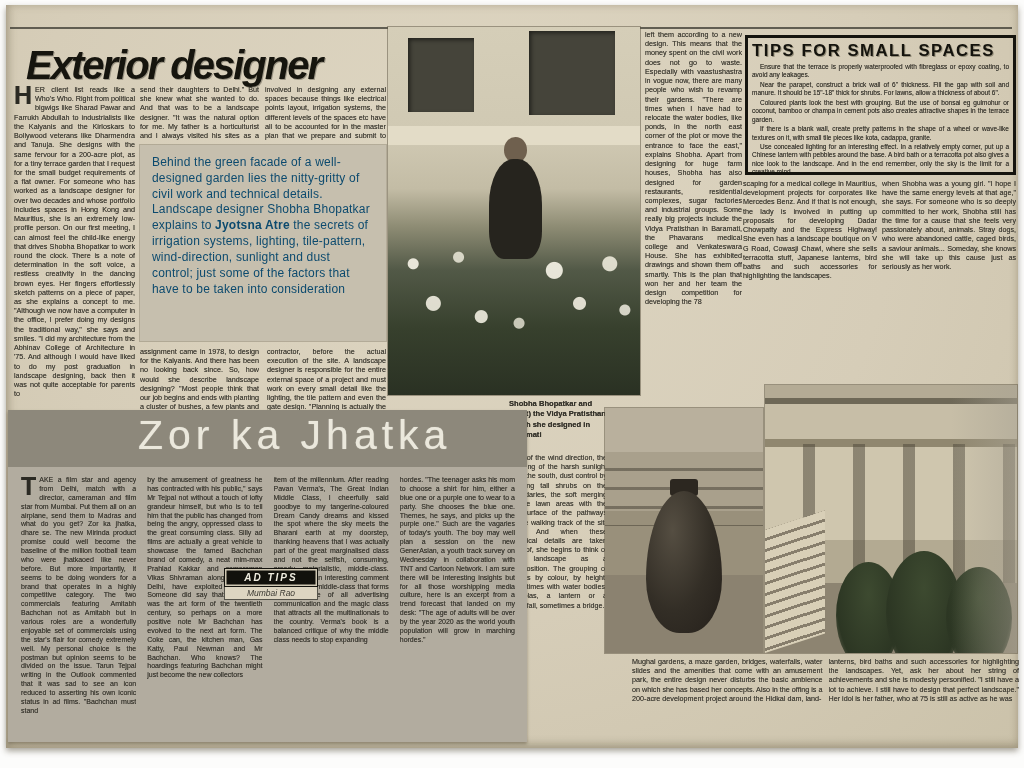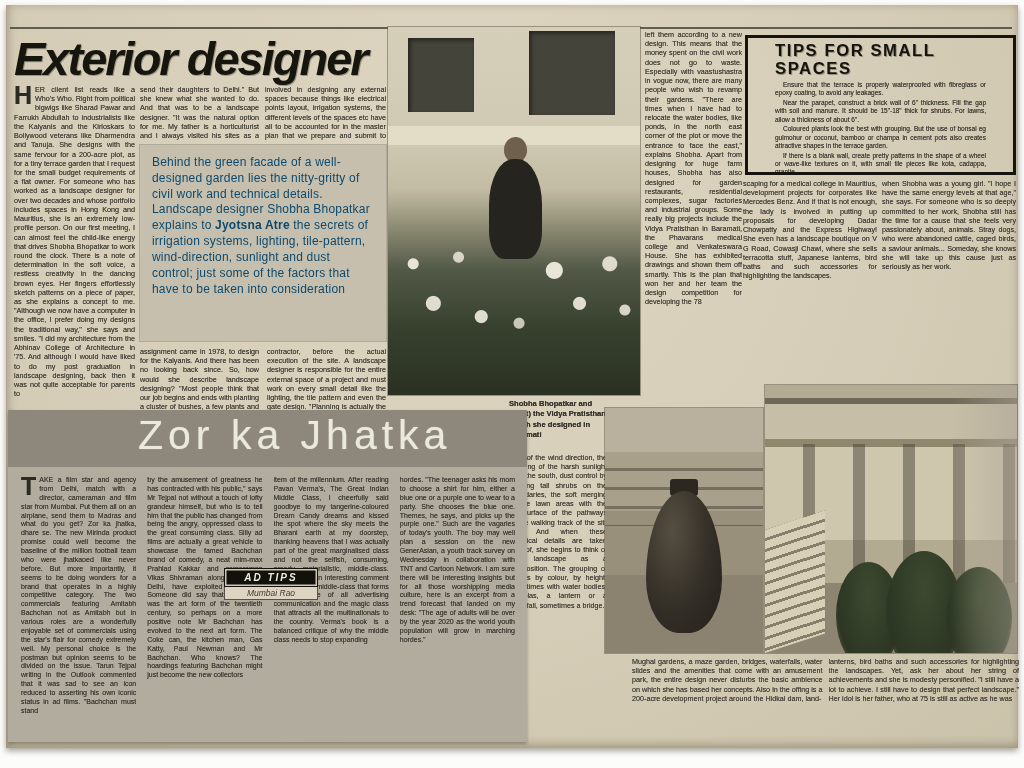--- a/index.html
+++ b/index.html
@@ -7,30 +7,30 @@
        font-family:"Liberation Sans",sans-serif}
   #paper{position:absolute;left:6px;top:5px;width:1012px;height:743px;
          background:radial-gradient(ellipse at 45% 25%, #ded6c2 0%, #d6cdb8 55%, #cbc2aa 100%);
          box-shadow:0 3px 6px rgba(60,50,30,.45), inset 3px 0 8px rgba(90,78,55,.22), inset 0 -4px 8px rgba(90,78,55,.28);}
   .abs{position:absolute}
   .txt{position:absolute;font-size:7.2px;line-height:1.28;color:#45433a;text-align:justify;
        text-shadow:0 0 .5px rgba(70,66,56,.85);overflow:hidden}
   .txt-z{font-size:7px;line-height:1.27;color:#3e3c34}
   .dropcap{float:left;font-size:25px;line-height:21px;font-weight:bold;color:#2b2a23;padding-right:3px}
   #top-rule{left:4px;top:22px;width:1002px;height:2px;background:#38372f;opacity:.75}
-  #headline{left:8px;top:26px;width:400px;margin:0;font-style:italic;font-weight:900;font-size:47px;
+  #headline{left:8px;top:26px;width:400px;margin:12px;font-style:italic;font-weight:900;font-size:40px;
             letter-spacing:-2px;color:#16150e;text-shadow:1px 1px 0 rgba(40,38,28,.35)}
   
   #quote{left:134px;top:140px;width:246px;height:196px;background:#c6bfae;padding:10px 12px;box-sizing:border-box;
          font-size:12px;line-height:1.32;color:#0c4a6e;letter-spacing:.2px;overflow:hidden;
          box-shadow:0 0 0 1px rgba(120,112,94,.4)}
   #quote b{font-weight:bold}
   
   #tips{left:739px;top:30px;width:271px;height:140px;border:3px solid #15140e;box-sizing:border-box;
-        padding:4px 27px;overflow:hidden}
+        padding:4px 4px;overflow:hidden}
   #tips h2{margin:0 0 3px 0;font-size:16px;font-weight:900;letter-spacing:1.5px;color:#14130d;
            text-shadow:1px 1px 0 #968f7a;transform:scaleX(1.04);transform-origin:left}
   #tips p{margin:0 0 1px 0;font-size:6.5px;line-height:1.3;color:#3e3c34;text-align:justify;
           text-indent:8px;text-shadow:0 0 .5px rgba(70,66,56,.85)}
   
   #zor{left:2px;top:405px;width:519px;height:332px;background:#b2ac9f;
        box-shadow:0 2px 3px rgba(60,52,35,.4)}
   #zor-band{position:absolute;left:0;top:0;width:100%;height:57px;background:#8d887b}
   #zor-head{position:absolute;left:130px;top:2px;margin:0;font-weight:normal;font-size:41px;
             letter-spacing:5px;color:#ebe8dc;text-shadow:0 0 1px rgba(255,255,250,.5)}

